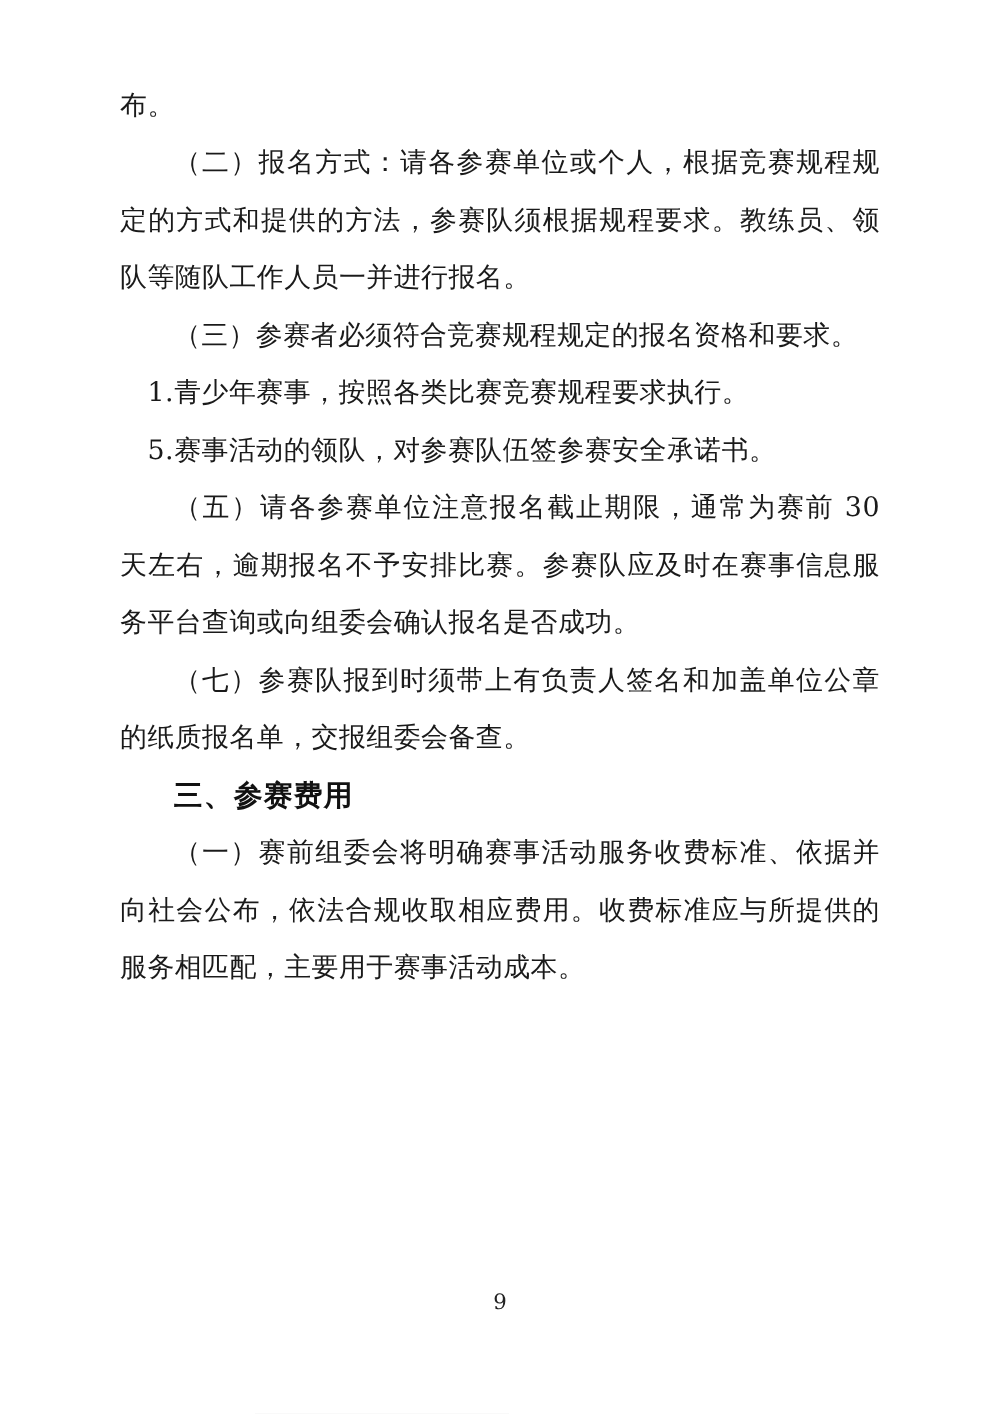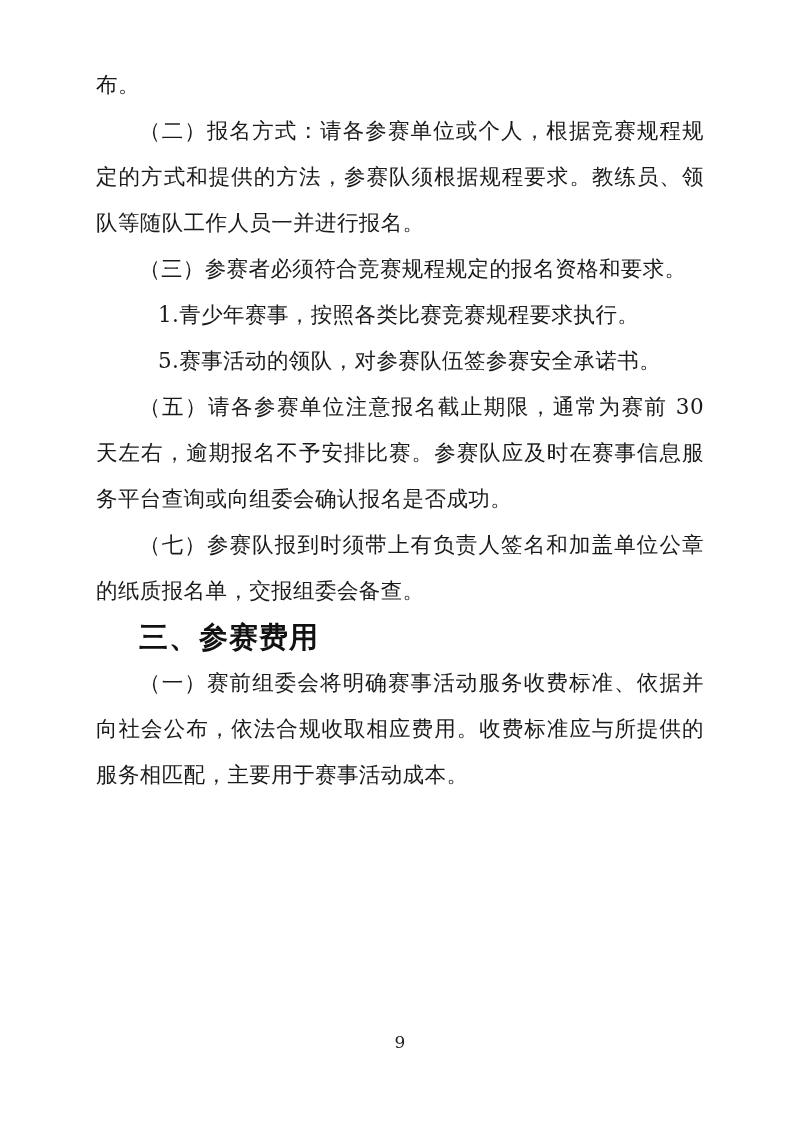--- a/index.html
+++ b/index.html
@@ -30,25 +30,24 @@
     text-align: justify;
     text-justify: inter-ideograph;
     margin: 0;
     letter-spacing: 0.4px;
   }
   .indent2 {
     text-indent: 43px;
   }
   .indent1 {
     text-indent: 22px;
-    margin-left: 40px;
   }
   .heading {
     font-family: "DejaVu Serif", "Liberation Serif", serif;
-    font-size: 29px;
+    font-size: 23px;
     line-height: 46px;
     color: #111;
     font-weight: bold;
     text-indent: 43px;
     margin: 0;
     letter-spacing: 1px;
   }
   .page-number {
     position: absolute;
     left: 0;

